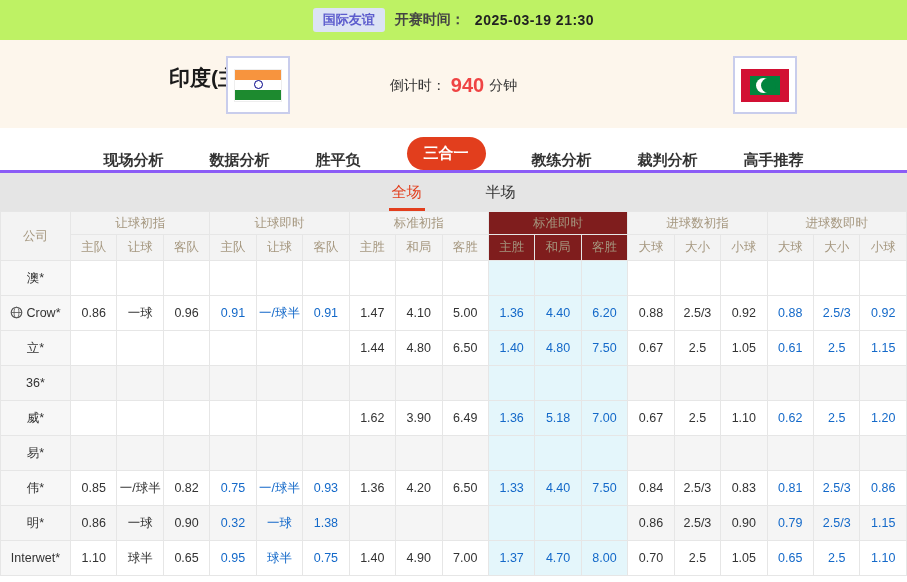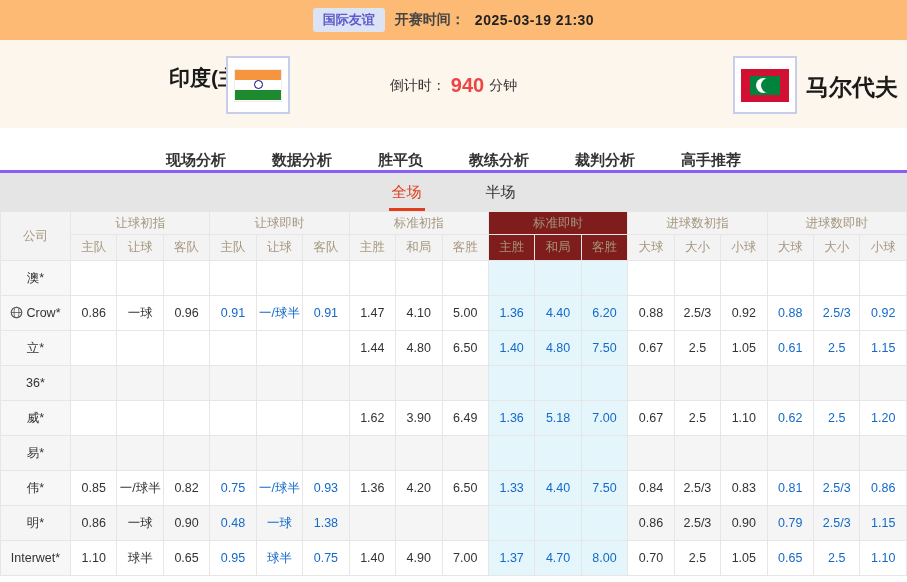--- a/index.html
+++ b/index.html
@@ -1,20 +1,20 @@
 <!DOCTYPE html>
 <html><head>
 <meta charset="utf-8">
 <style>
   * { box-sizing: border-box; margin: 0; padding: 0; }
   html, body { width: 907px; height: 582px; overflow: hidden;
     font-family: "Liberation Sans", "DejaVu Sans", sans-serif; background: #fff; }
 
   
-  .topbar { height: 40px; background: #fdba74; display: flex; align-items: center;
+  .topbar { height: 40px; background: #bef264; display: flex; align-items: center;
     justify-content: center; gap: 10px; font-size: 14px; }
   .badge { background: #dce3f5; color: #5c5ccd; padding: 3px 10px; border-radius: 3px;
     font-size: 13px; font-weight: bold; }
   .kick-label { font-weight: bold; color: #444; }
   .kick-time { font-weight: bold; color: #222; letter-spacing: .5px; }
 
   
   .match { height: 88px; background: #fdf6ec; position: relative; }
   .home-name { position: absolute; left: 124px; top: 24px; font-size: 21px; font-weight: bold; color: #1a1a1a; margin-left: 45px; }
   .away-name { position: absolute; left: 806px; top: 32px; font-size: 23px; font-weight: bold; color: #1a1a1a; }
@@ -89,27 +89,27 @@
   <div class="countdown">
     <span>倒计时：</span><span class="cd-num">940</span><span>分钟</span>
   </div>
   <div class="flag-box away">
     <div class="maldives-flag">
       <div class="mv-green"></div>
       <div class="mv-moon-outer"></div>
       <div class="mv-moon-inner"></div>
     </div>
   </div>
-  <span class="away-name">马尔代夫</span>
 </div>
 
 <div class="navbar" id="navbar">
     <span class="nav-item">现场分析</span>
     <span class="nav-item">数据分析</span>
     <span class="nav-item">胜平负</span>
+    <span class="nav-item active">三合一</span>
     <span class="nav-item">教练分析</span>
     <span class="nav-item">裁判分析</span>
     <span class="nav-item">高手推荐</span>
   </div>
 
 <div class="subtabs" id="subtabs">
     <span class="subtab active">全场</span>
     <span class="subtab">半场</span>
   </div>
 
@@ -316,21 +316,21 @@
         <td class="">0.83</td>
         <td class="live-text">0.81</td>
         <td class="live-text">2.5/3</td>
         <td class="live-text">0.86</td>
       </tr>
       <tr class="alt">
         <td class="company-td"><span>明*</span></td>
         <td class="">0.86</td>
         <td class="">一球</td>
         <td class="">0.90</td>
-        <td class="live-text">0.48</td>
+        <td class="live-text">0.32</td>
         <td class="live-text">一球</td>
         <td class="live-text">1.38</td>
         <td class=""></td>
         <td class=""></td>
         <td class=""></td>
         <td class="live-text blue-bg"></td>
         <td class="live-text blue-bg"></td>
         <td class="live-text blue-bg"></td>
         <td class="">0.86</td>
         <td class="">2.5/3</td>

